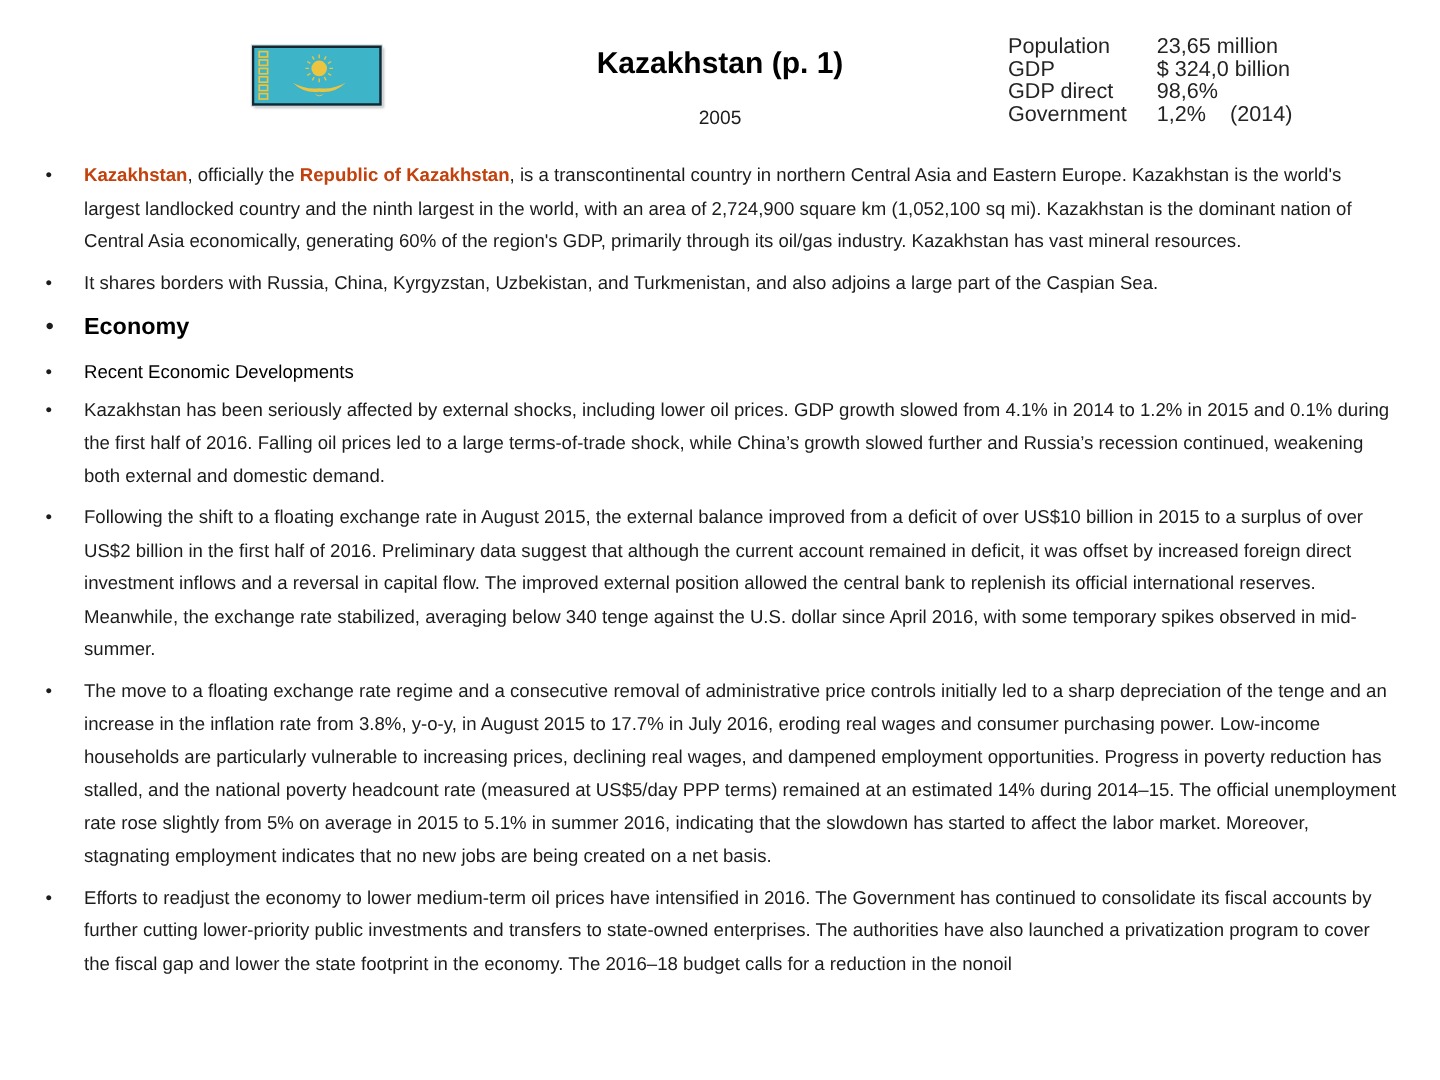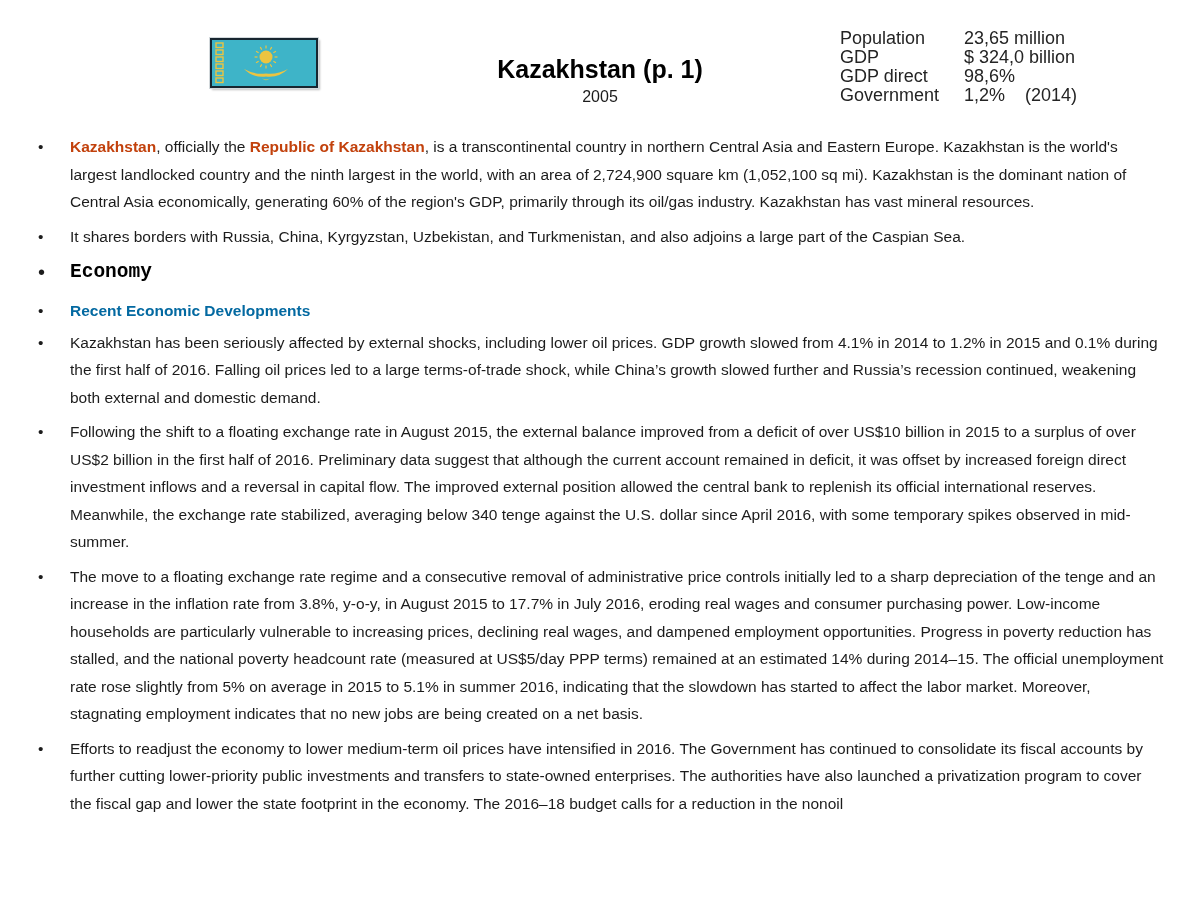--- a/index.html
+++ b/index.html
@@ -8,39 +8,39 @@
     font-family:"Liberation Sans","DejaVu Sans",sans-serif;
     color:#1c1c1c;overflow:hidden;
   }
   
   .flag-wrap{
     position:absolute;left:210px;top:38px;width:104px;height:46px;
     border:2px solid #182630;box-shadow:0 0 0 1px #d3d9dc, 2px 2px 2px rgba(0,0,0,.25);
     background:#3eb4c8;
   }
   .title-block{
-    position:absolute;left:340px;width:520px;top:54px;text-align:center;
+    position:absolute;left:340px;width:520px;top:38px;text-align:center;
   }
   .page-title{font-size:25px;font-weight:bold;color:#000;line-height:30px;}
-  .page-subtitle{font-size:16px;color:#1c1c1c;line-height:22px;margin-top:2px;}
+  .page-subtitle{font-size:16px;color:#1c1c1c;line-height:22px;margin-top:20px;}
   .stats{
     position:absolute;left:840px;top:29px;
     display:grid;grid-template-columns:124px auto;
     font-size:18px;line-height:19px;color:#242424;
   }
   .stats .note{margin-left:20px;margin-top:36px;}
   
   .doc-body{position:absolute;left:38px;top:133px;width:1128px;}
   .para{display:flex;margin:0 0 7px 0;}
   .marker{flex:none;width:32px;font-size:15.5px;line-height:27.5px;color:#1c1c1c;}
   .para .text{margin:0;flex:1;font-size:15.5px;line-height:27.5px;color:#1c1c1c;}
   .para.h1 .marker{font-size:20px;line-height:30px;}
-  .para.h1 .text{font-size:19.5px;line-height:30px;font-weight:bold;color:#000;font-family:Liberation Mono, monospace;}
+  .para.h1 .text{font-size:19.5px;line-height:30px;font-weight:bold;color:#000;}
   .para.h1{margin-bottom:10px;}
-  .para.h2 .text{font-weight:bold;color:#0369a1;}
+  .para.h2 .text{font-weight:normal;color:#000000;}
   .para.h2{margin-bottom:4px;}
   b{color:#c2410c;}
 </style>
 </head>
 <body>
 
 <div class="flag-wrap">
   <svg width="104" height="46" viewBox="0 0 104 46" xmlns="http://www.w3.org/2000/svg">
     <rect x="0" y="0" width="104" height="46" fill="#3eb4c8"></rect>
 

